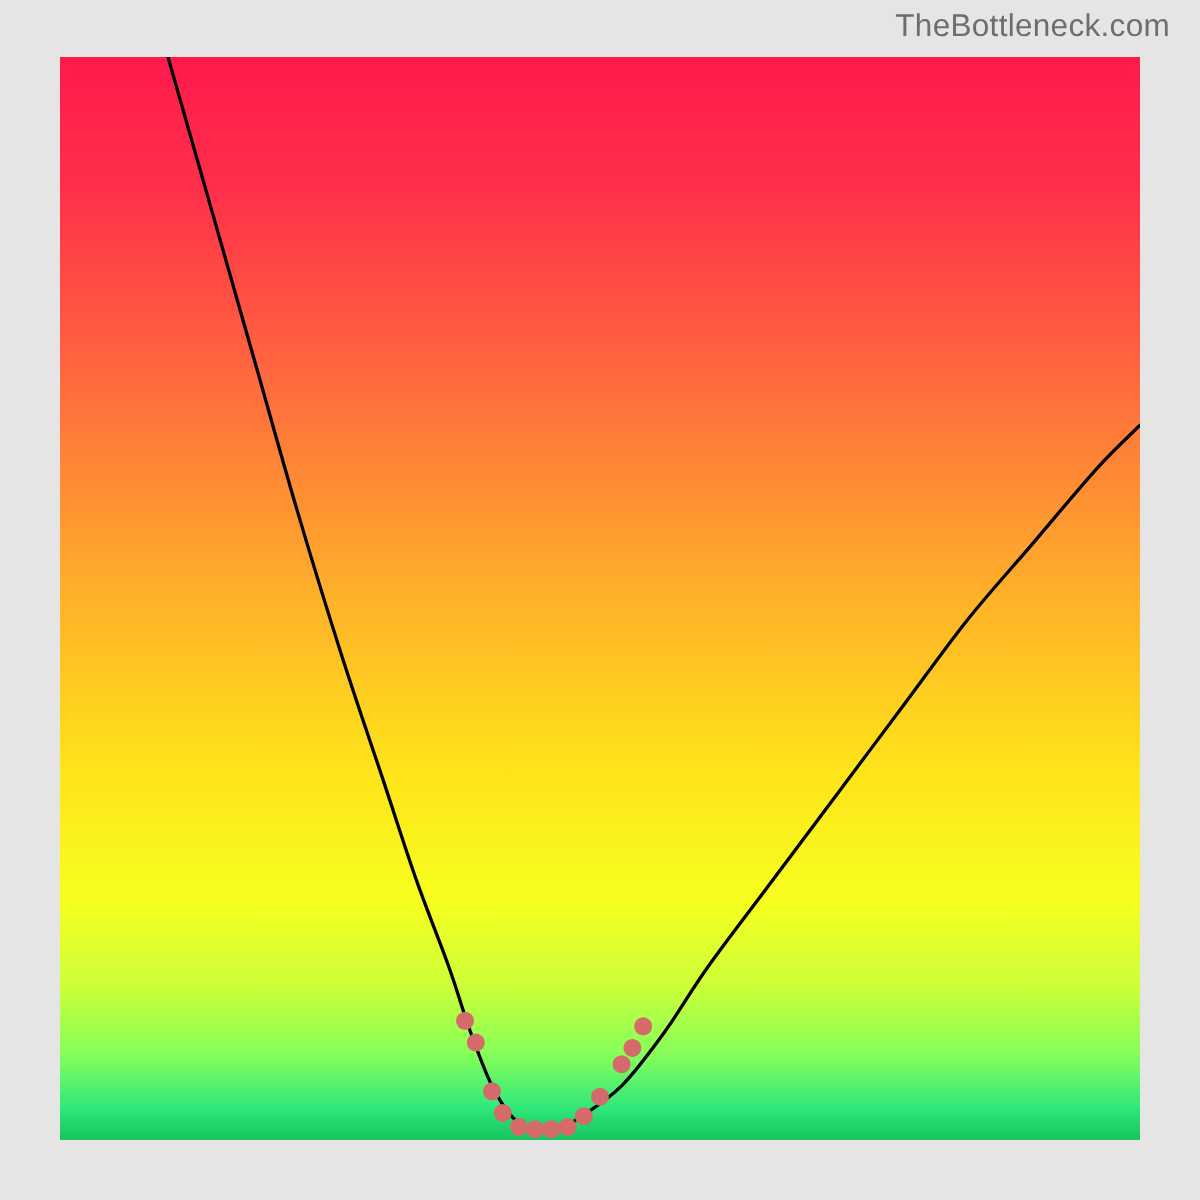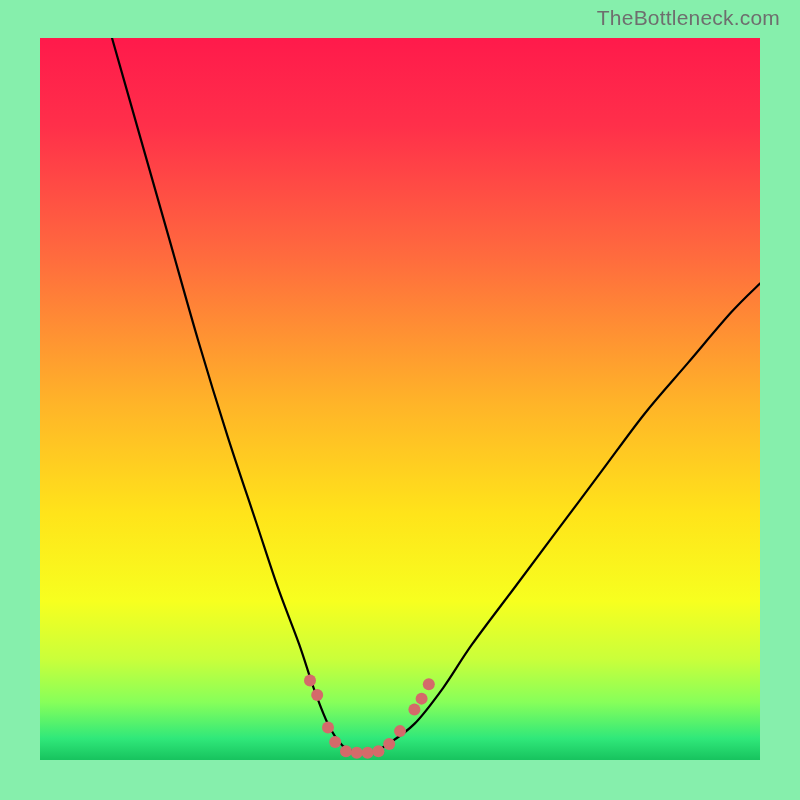--- a/index.html
+++ b/index.html
@@ -10,21 +10,21 @@
     background: #000;
     overflow: hidden;
     font-family: Arial, Helvetica, sans-serif;
   }
   .frame {
     position: absolute;
     left: 0;
     top: 0;
     width: 800px;
     height: 800px;
-    background: #86efac;
+    background: #e5e5e5;
   }
   .plot {
     position: absolute;
     left: 40px;
     top: 38px;
     width: 720px;
     height: 722px;
     overflow: hidden;
   }
   .watermark {

